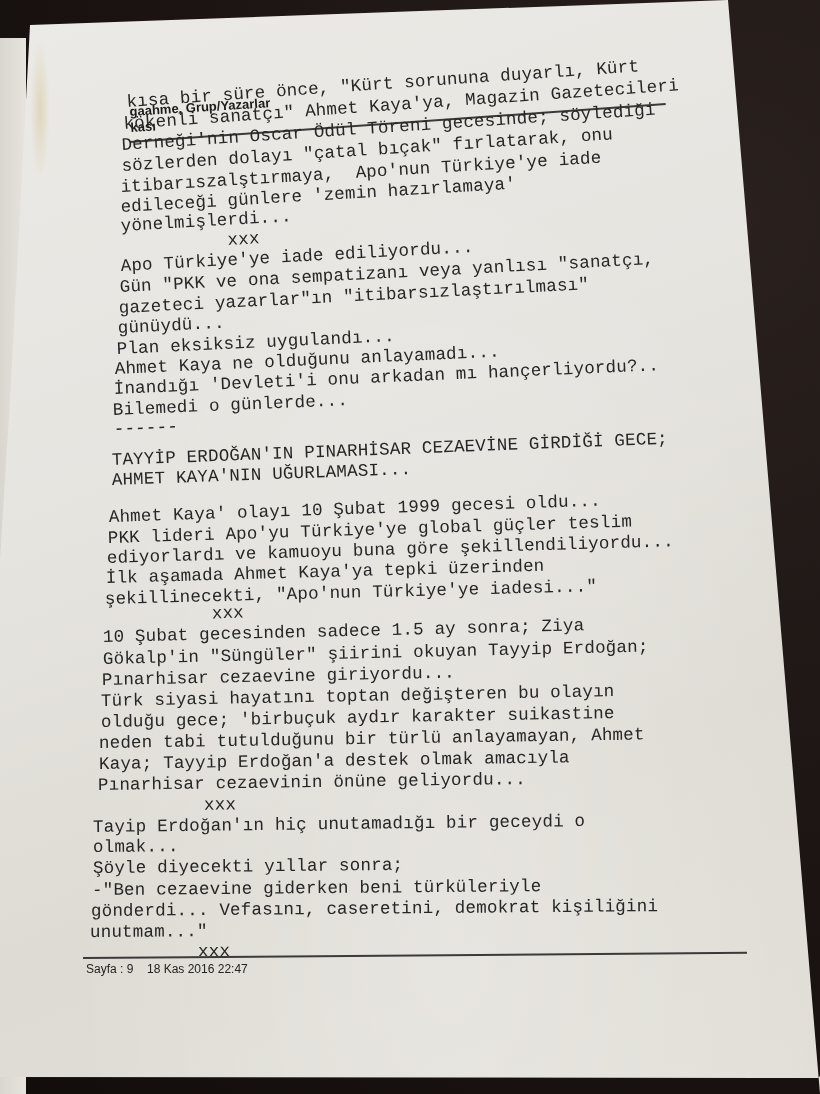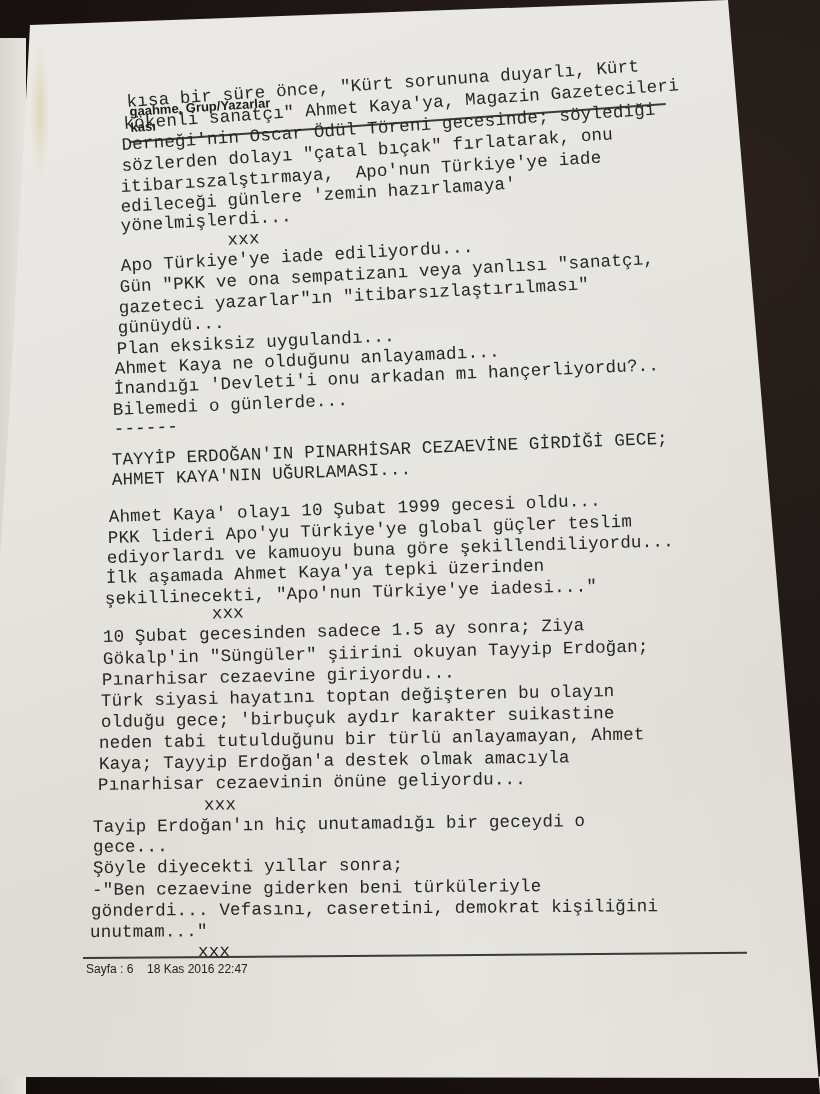--- a/index.html
+++ b/index.html
@@ -60,24 +60,24 @@
       <div class="ln" style="left: 103px; top: 629px; transform: rotate(-1.4deg);">10 Şubat gecesinden sadece 1.5 ay sonra; Ziya</div>
       <div class="ln" style="left: 103px; top: 651px; transform: rotate(-1.3deg);">Gökalp'in "Süngüler" şiirini okuyan Tayyip Erdoğan;</div>
       <div class="ln" style="left: 102px; top: 672px; transform: rotate(-1.2deg);">Pınarhisar cezaevine giriyordu...</div>
       <div class="ln" style="left: 101px; top: 693px; transform: rotate(-1.1deg);">Türk siyasi hayatını toptan değişteren bu olayın</div>
       <div class="ln" style="left: 101px; top: 714px; transform: rotate(-1deg);">olduğu gece; 'birbuçuk aydır karakter suikastine</div>
       <div class="ln" style="left: 99px; top: 735px; transform: rotate(-0.9deg);">neden tabi tutulduğunu bir türlü anlayamayan, Ahmet</div>
       <div class="ln" style="left: 99px; top: 756px; transform: rotate(-0.8deg);">Kaya; Tayyip Erdoğan'a destek olmak amacıyla</div>
       <div class="ln" style="left: 98px; top: 777px; transform: rotate(-0.8deg);">Pınarhisar cezaevinin önüne geliyordu...</div>
       <div class="ln" style="left: 97px; top: 798px; transform: rotate(-0.7deg);">          xxx</div>
       <div class="ln" style="left: 93px; top: 819px; transform: rotate(-0.7deg);">Tayip Erdoğan'ın hiç unutamadığı bir geceydi o</div>
-      <div class="ln" style="left: 93px; top: 839px; transform: rotate(-0.6deg);">gece...</div>
+      <div class="ln" style="left: 93px; top: 839px; transform: rotate(-0.6deg);">olmak...</div>
       <div class="ln" style="left: 93px; top: 860px; transform: rotate(-0.6deg);">Şöyle diyecekti yıllar sonra;</div>
       <div class="ln" style="left: 92px; top: 882px; transform: rotate(-0.5deg);">-"Ben cezaevine giderken beni türküleriyle</div>
       <div class="ln" style="left: 91px; top: 903px; transform: rotate(-0.5deg);">gönderdi... Vefasını, caseretini, demokrat kişiliğini</div>
       <div class="ln" style="left: 90px; top: 924px; transform: rotate(-0.4deg);">unutmam..."</div>
       <div class="ln" style="left: 91px; top: 944px; transform: rotate(-0.4deg);">          xxx</div>
     </div>
 
   <div class="rule" style="left:83px; top:957px; width:664px; transform:rotate(-0.45deg);"></div>
-  <div class="ftr" style="left:86px; top:962px;">Sayfa : 6</div>
+  <div class="ftr" style="left:86px; top:962px;">Sayfa : 9</div>
   <div class="ftr" style="left:147px; top:962px;">18 Kas 2016 22:47</div>
 </div>
 
 </body></html>

